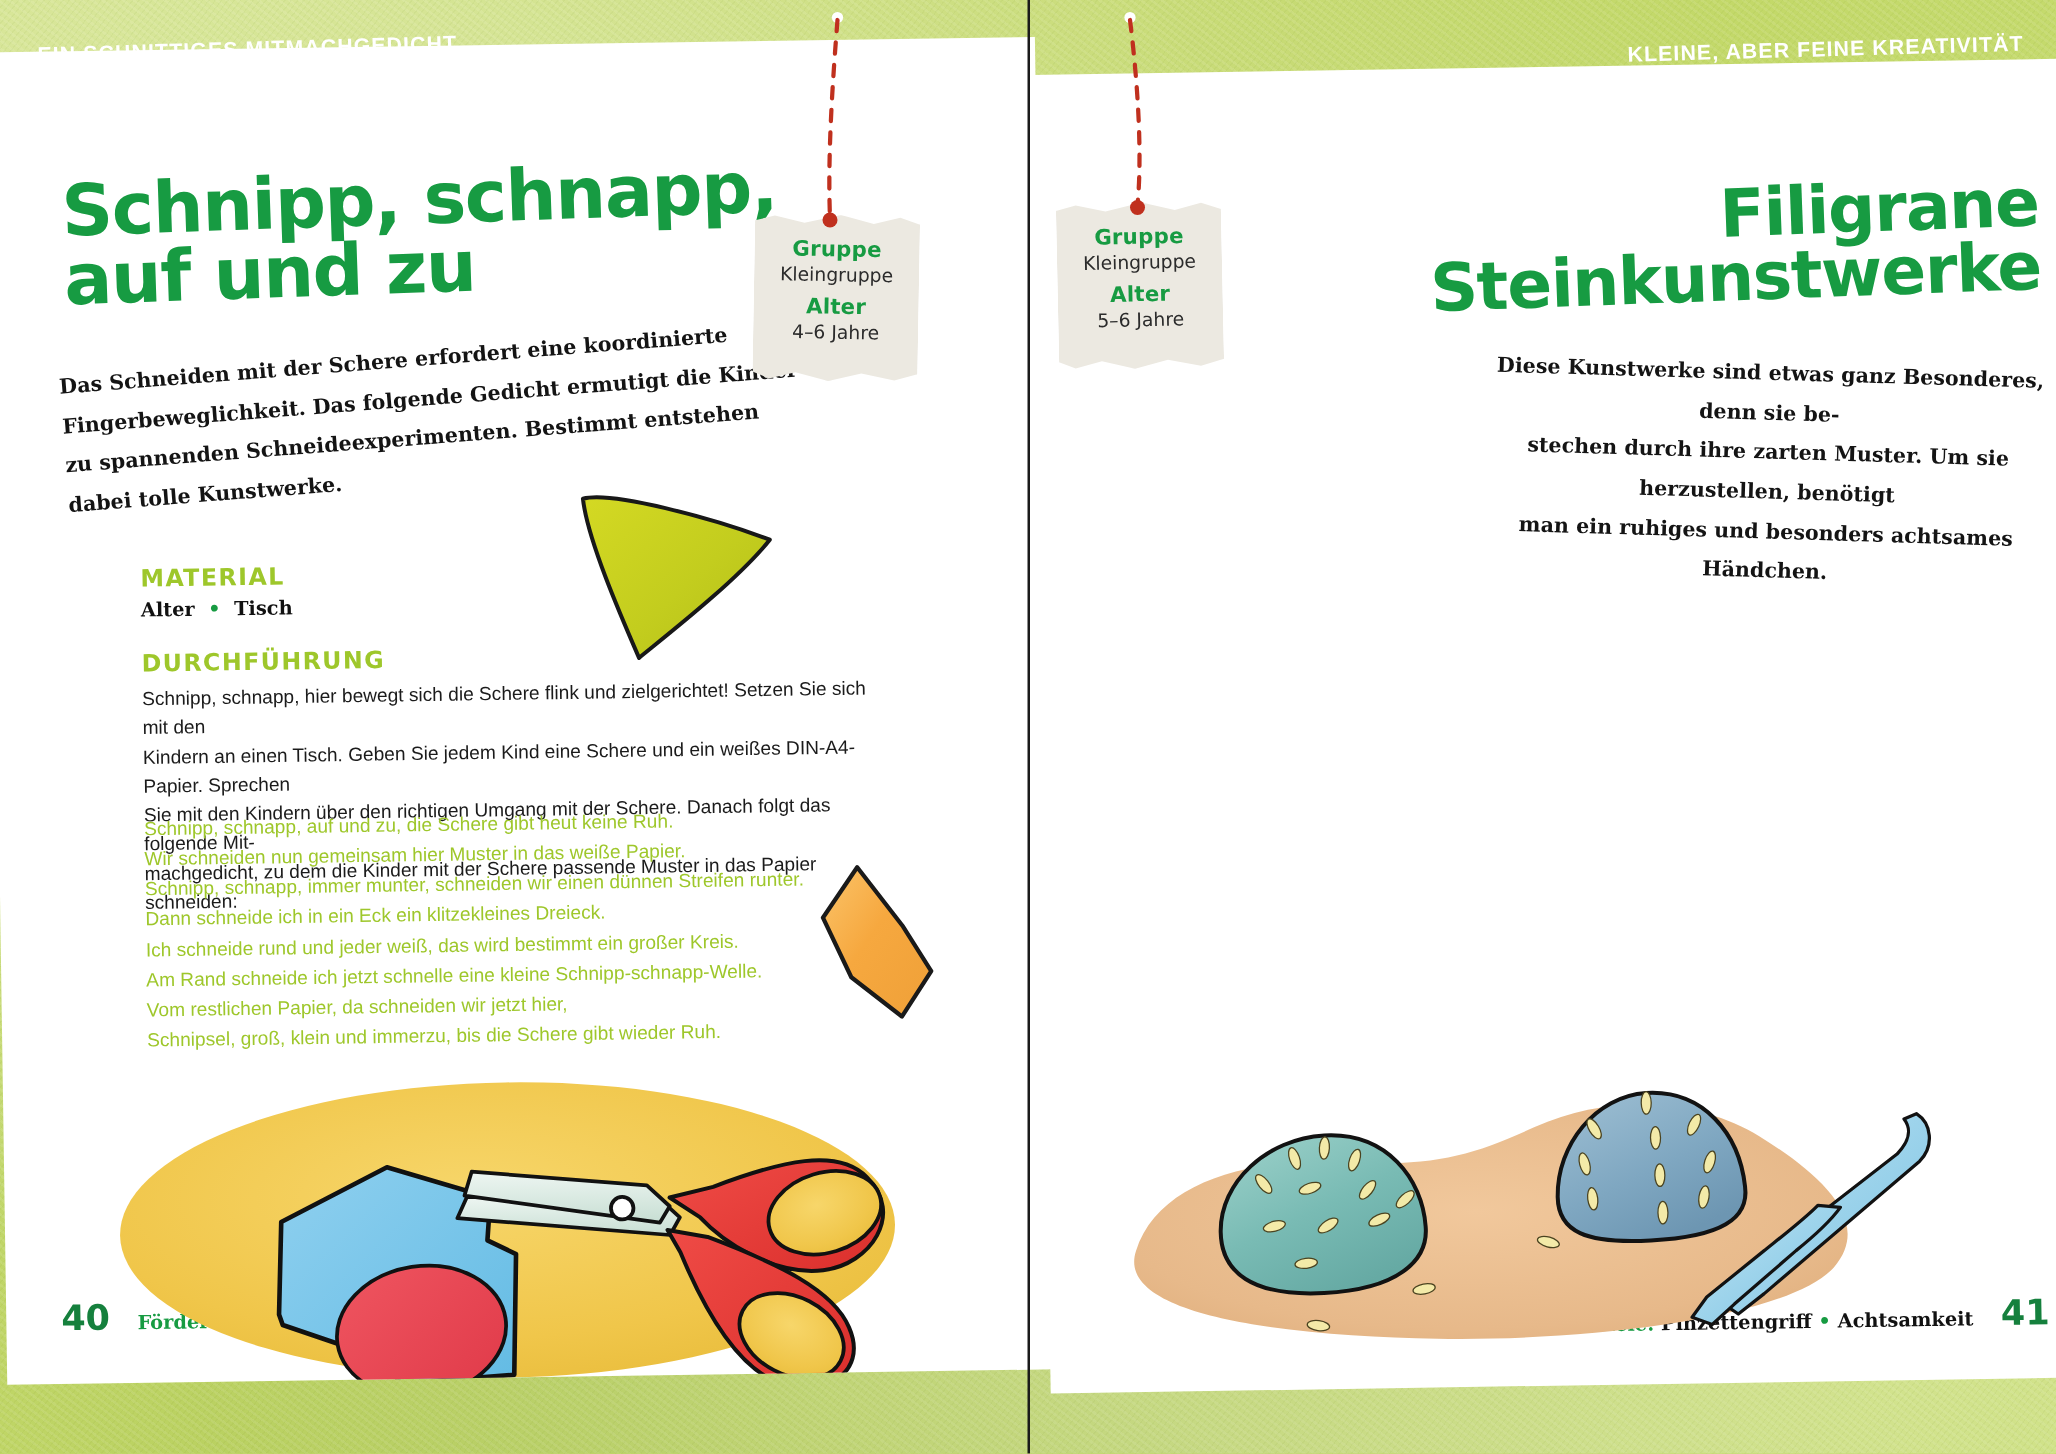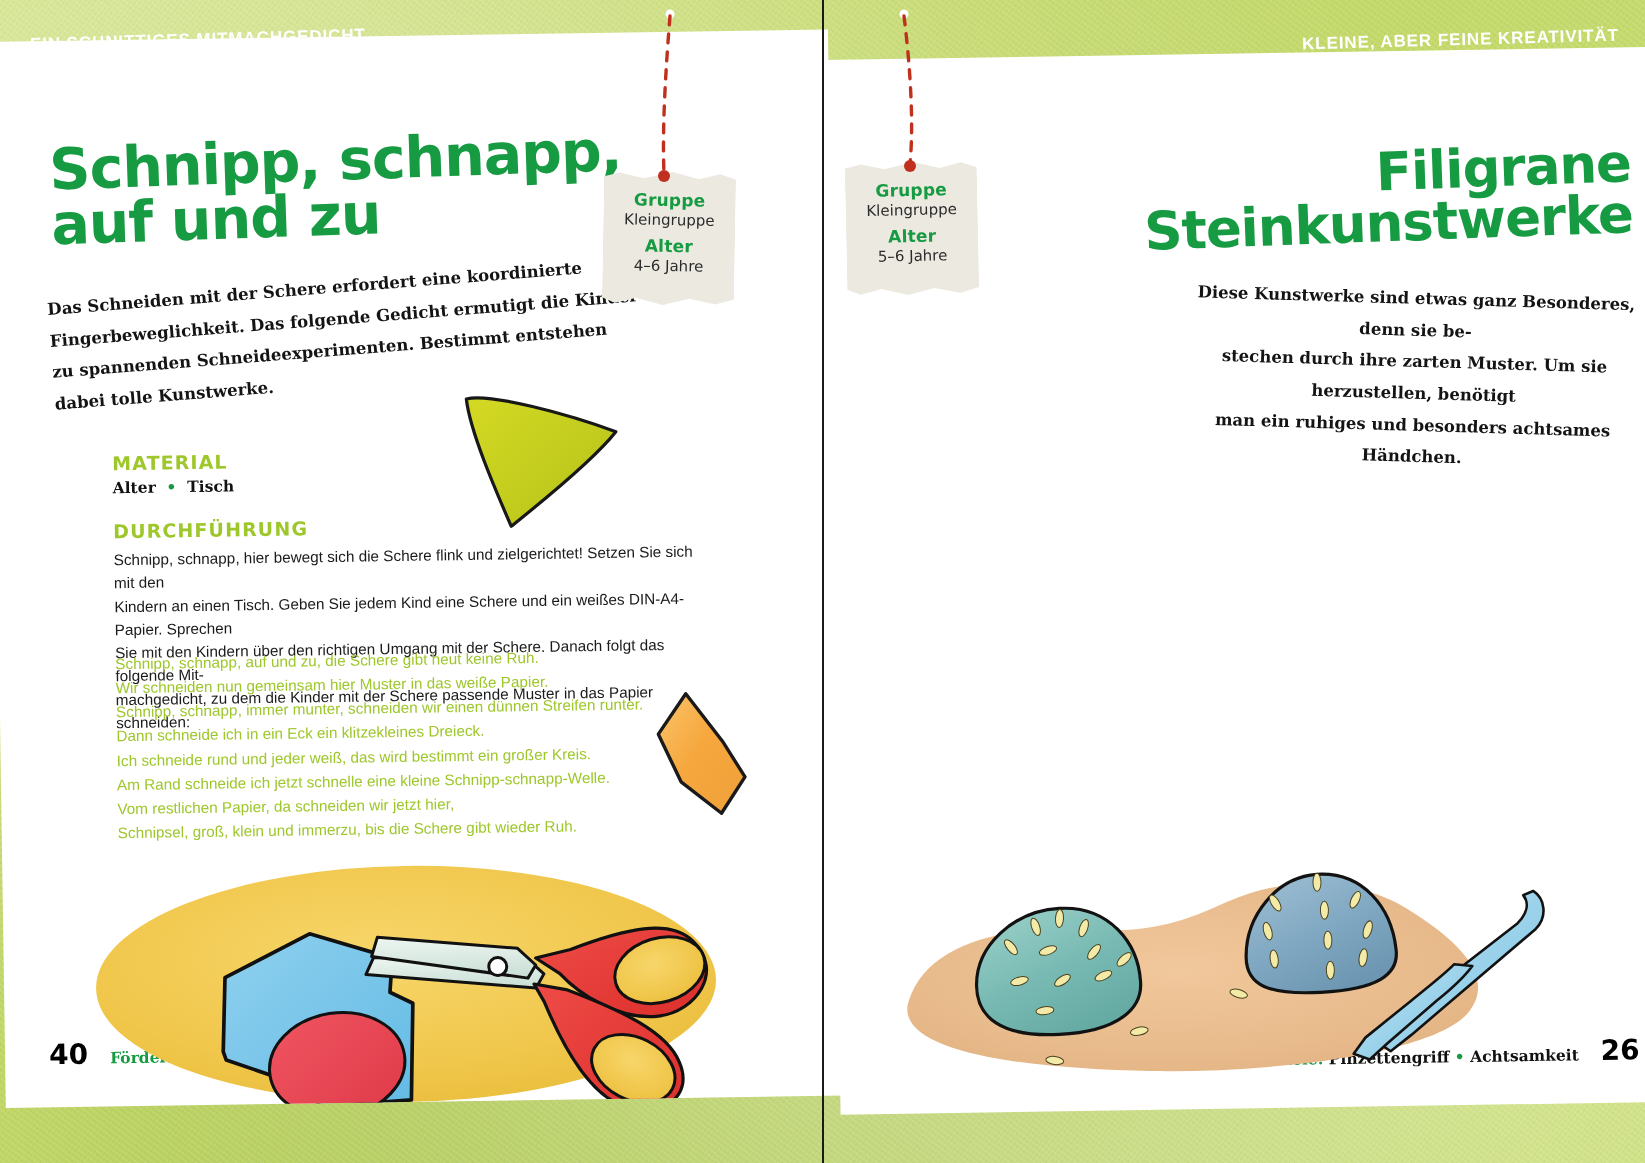--- a/index.html
+++ b/index.html
@@ -133,21 +133,21 @@
   .tag .val:last-child{margin-bottom:0;}
 
   .dash{position:absolute;z-index:5;}
 
   
   .footer{position:absolute;bottom:36px;display:flex;align-items:baseline;gap:22px;}
   .footer.l{left:44px;}
   .footer.r{right:40px;}
   .pageno{
     font-family:"DejaVu Sans", sans-serif;font-weight:bold;
-    font-size:28px;color:#000000;
+    font-size:28px;color:#15803d;
   }
   .goals{
     font-family:"DejaVu Serif", serif;font-weight:bold;
     font-size:15.5px;color:#111;white-space:nowrap;
   }
   .goals .key{color:#179b42;}
   .goals .dot{color:#179b42;}
 
   
   .shape{position:absolute;z-index:6;}
@@ -359,21 +359,21 @@
         <path d="M606,186 C596,196 580,208 562,222 L516,258 L504,274 L520,280 L538,264 L588,222 C606,208 618,196 624,188 Z" fill="url(#twz)" stroke="#121212" stroke-width="2.6" stroke-linejoin="round"></path>
       </svg>
 
       <div class="footer r">
         <div class="goals">
           <span class="key">Förderziele:</span>
           <span>Pinzettengriff</span>
           <span class="dot">•</span>
           <span>Achtsamkeit</span>
         </div>
-        <div class="pageno">26</div>
+        <div class="pageno">41</div>
       </div>
 
     </div>
   </div>
 
   <div class="gutter"></div>
 
   <div class="runhead l">EIN SCHNITTIGES MITMACHGEDICHT</div>
   <div class="runhead r">KLEINE, ABER FEINE KREATIVITÄT</div>
 

